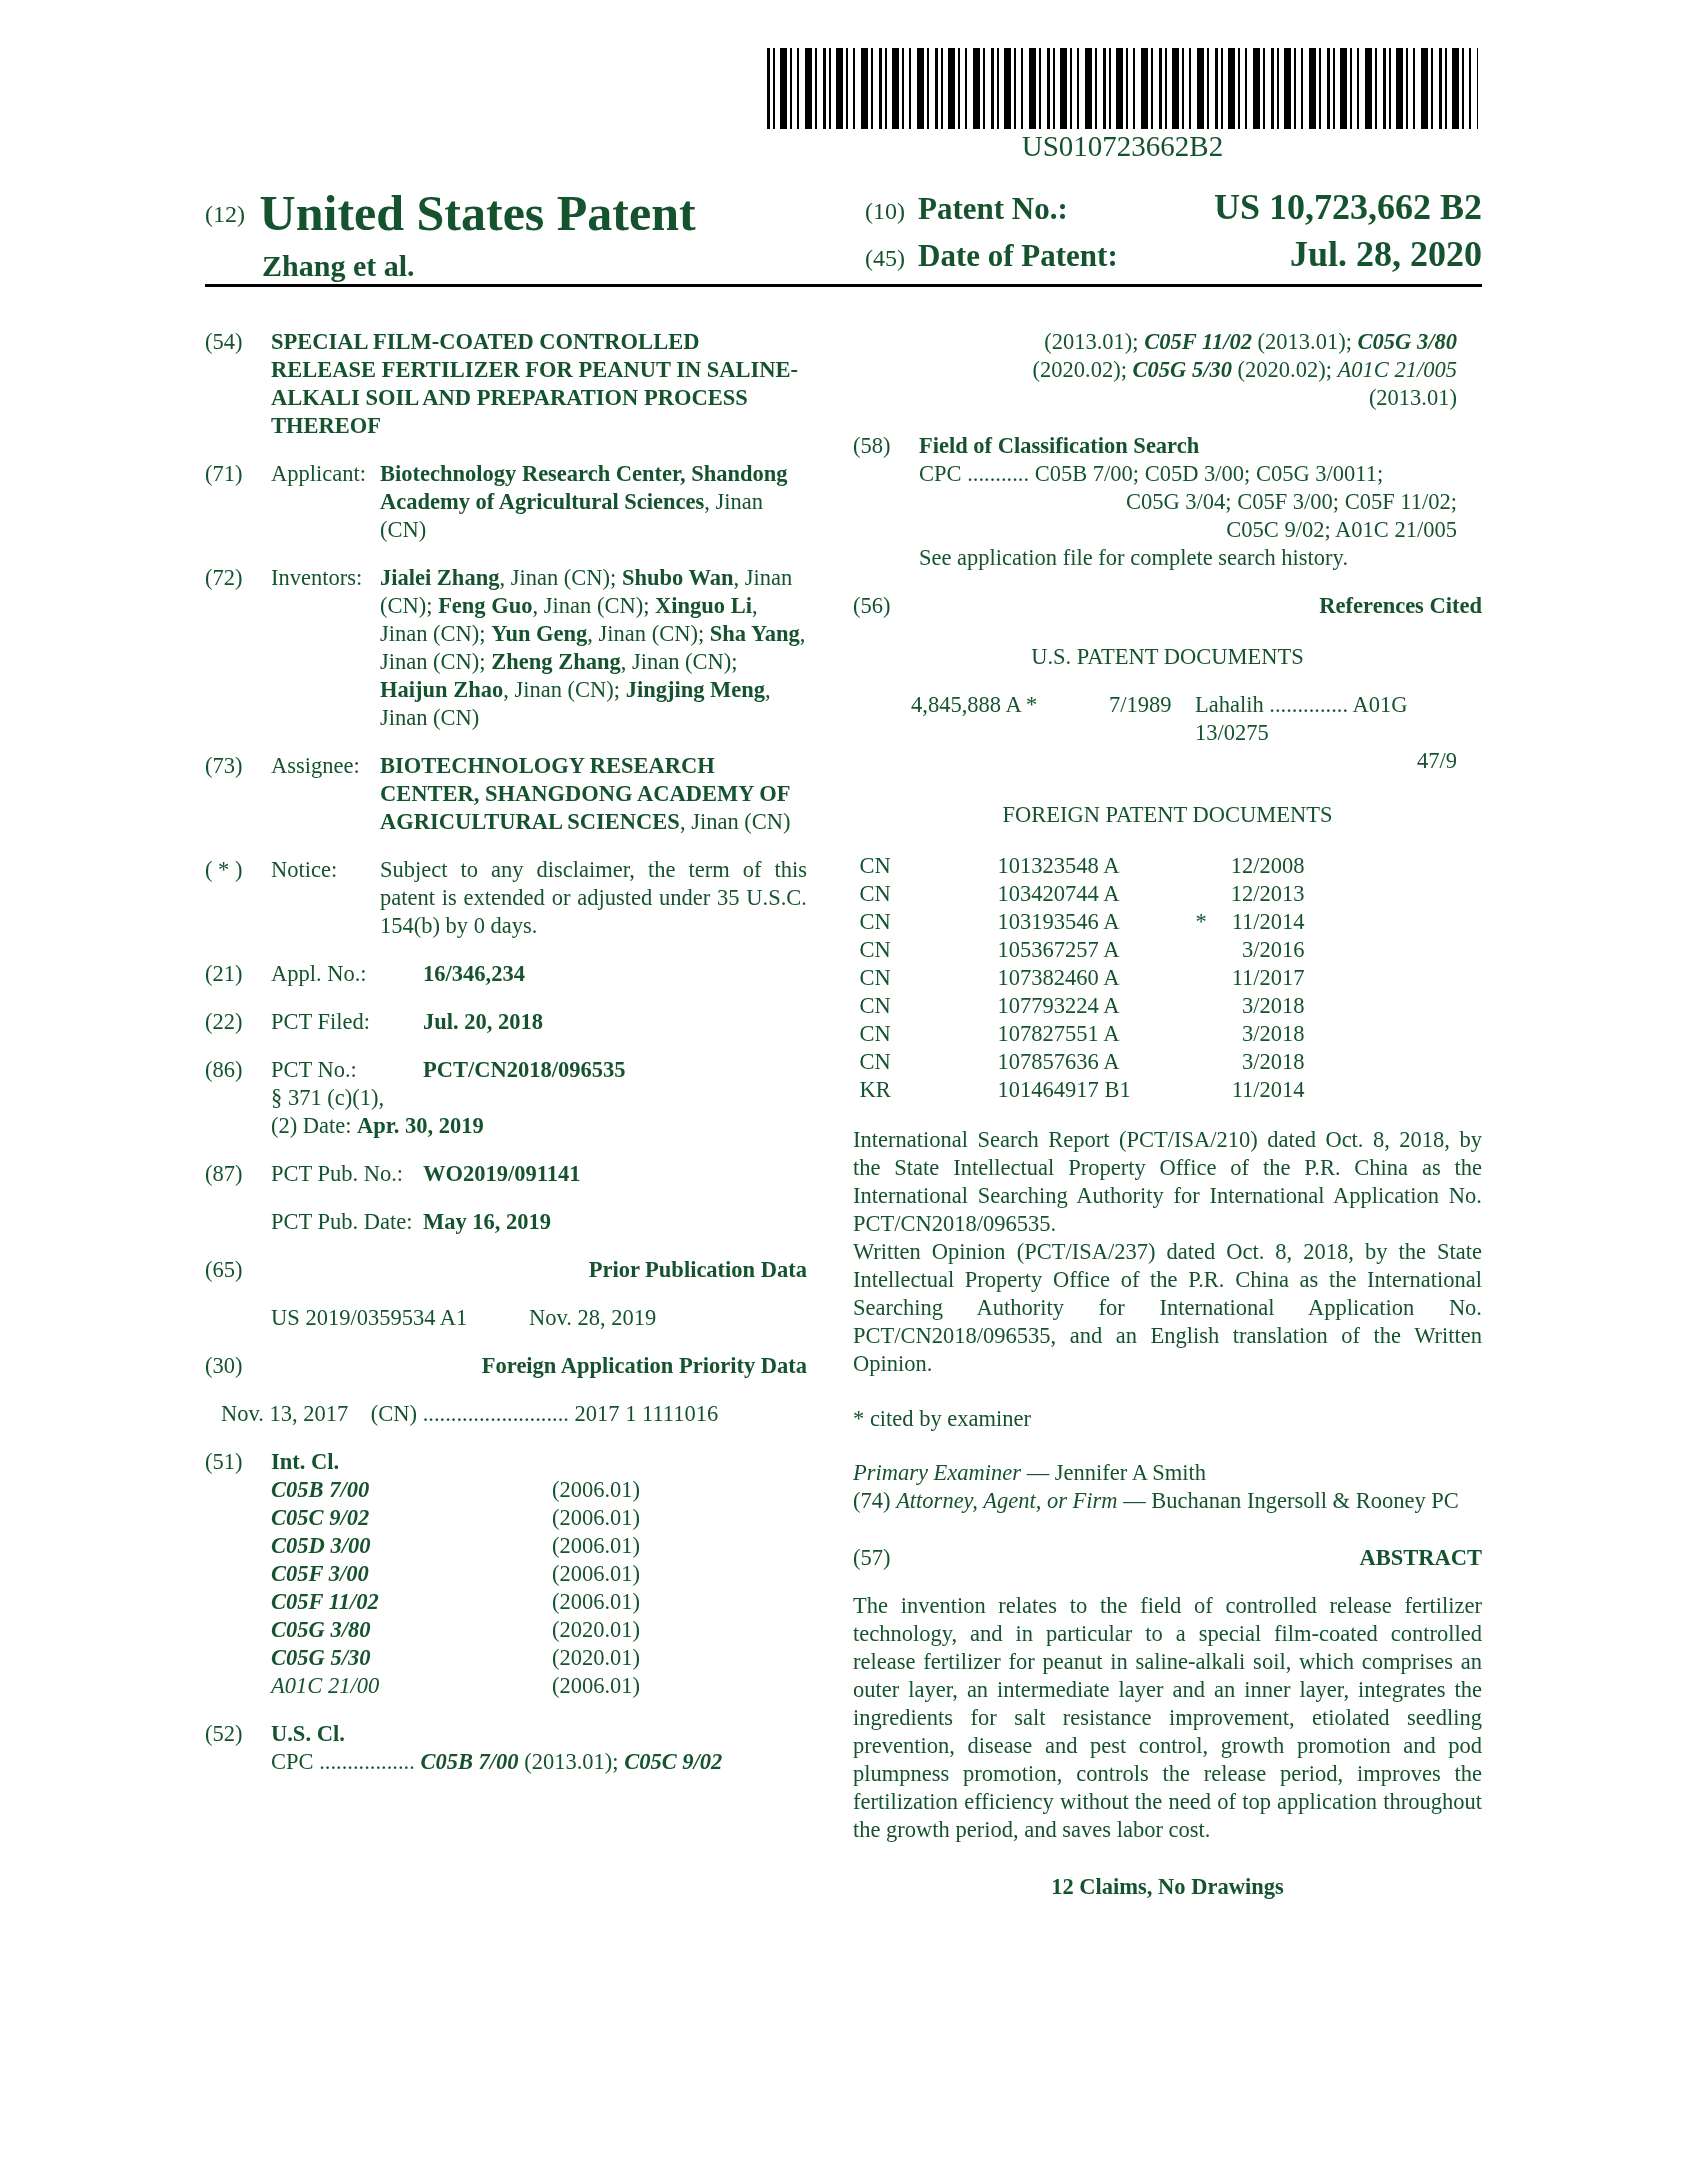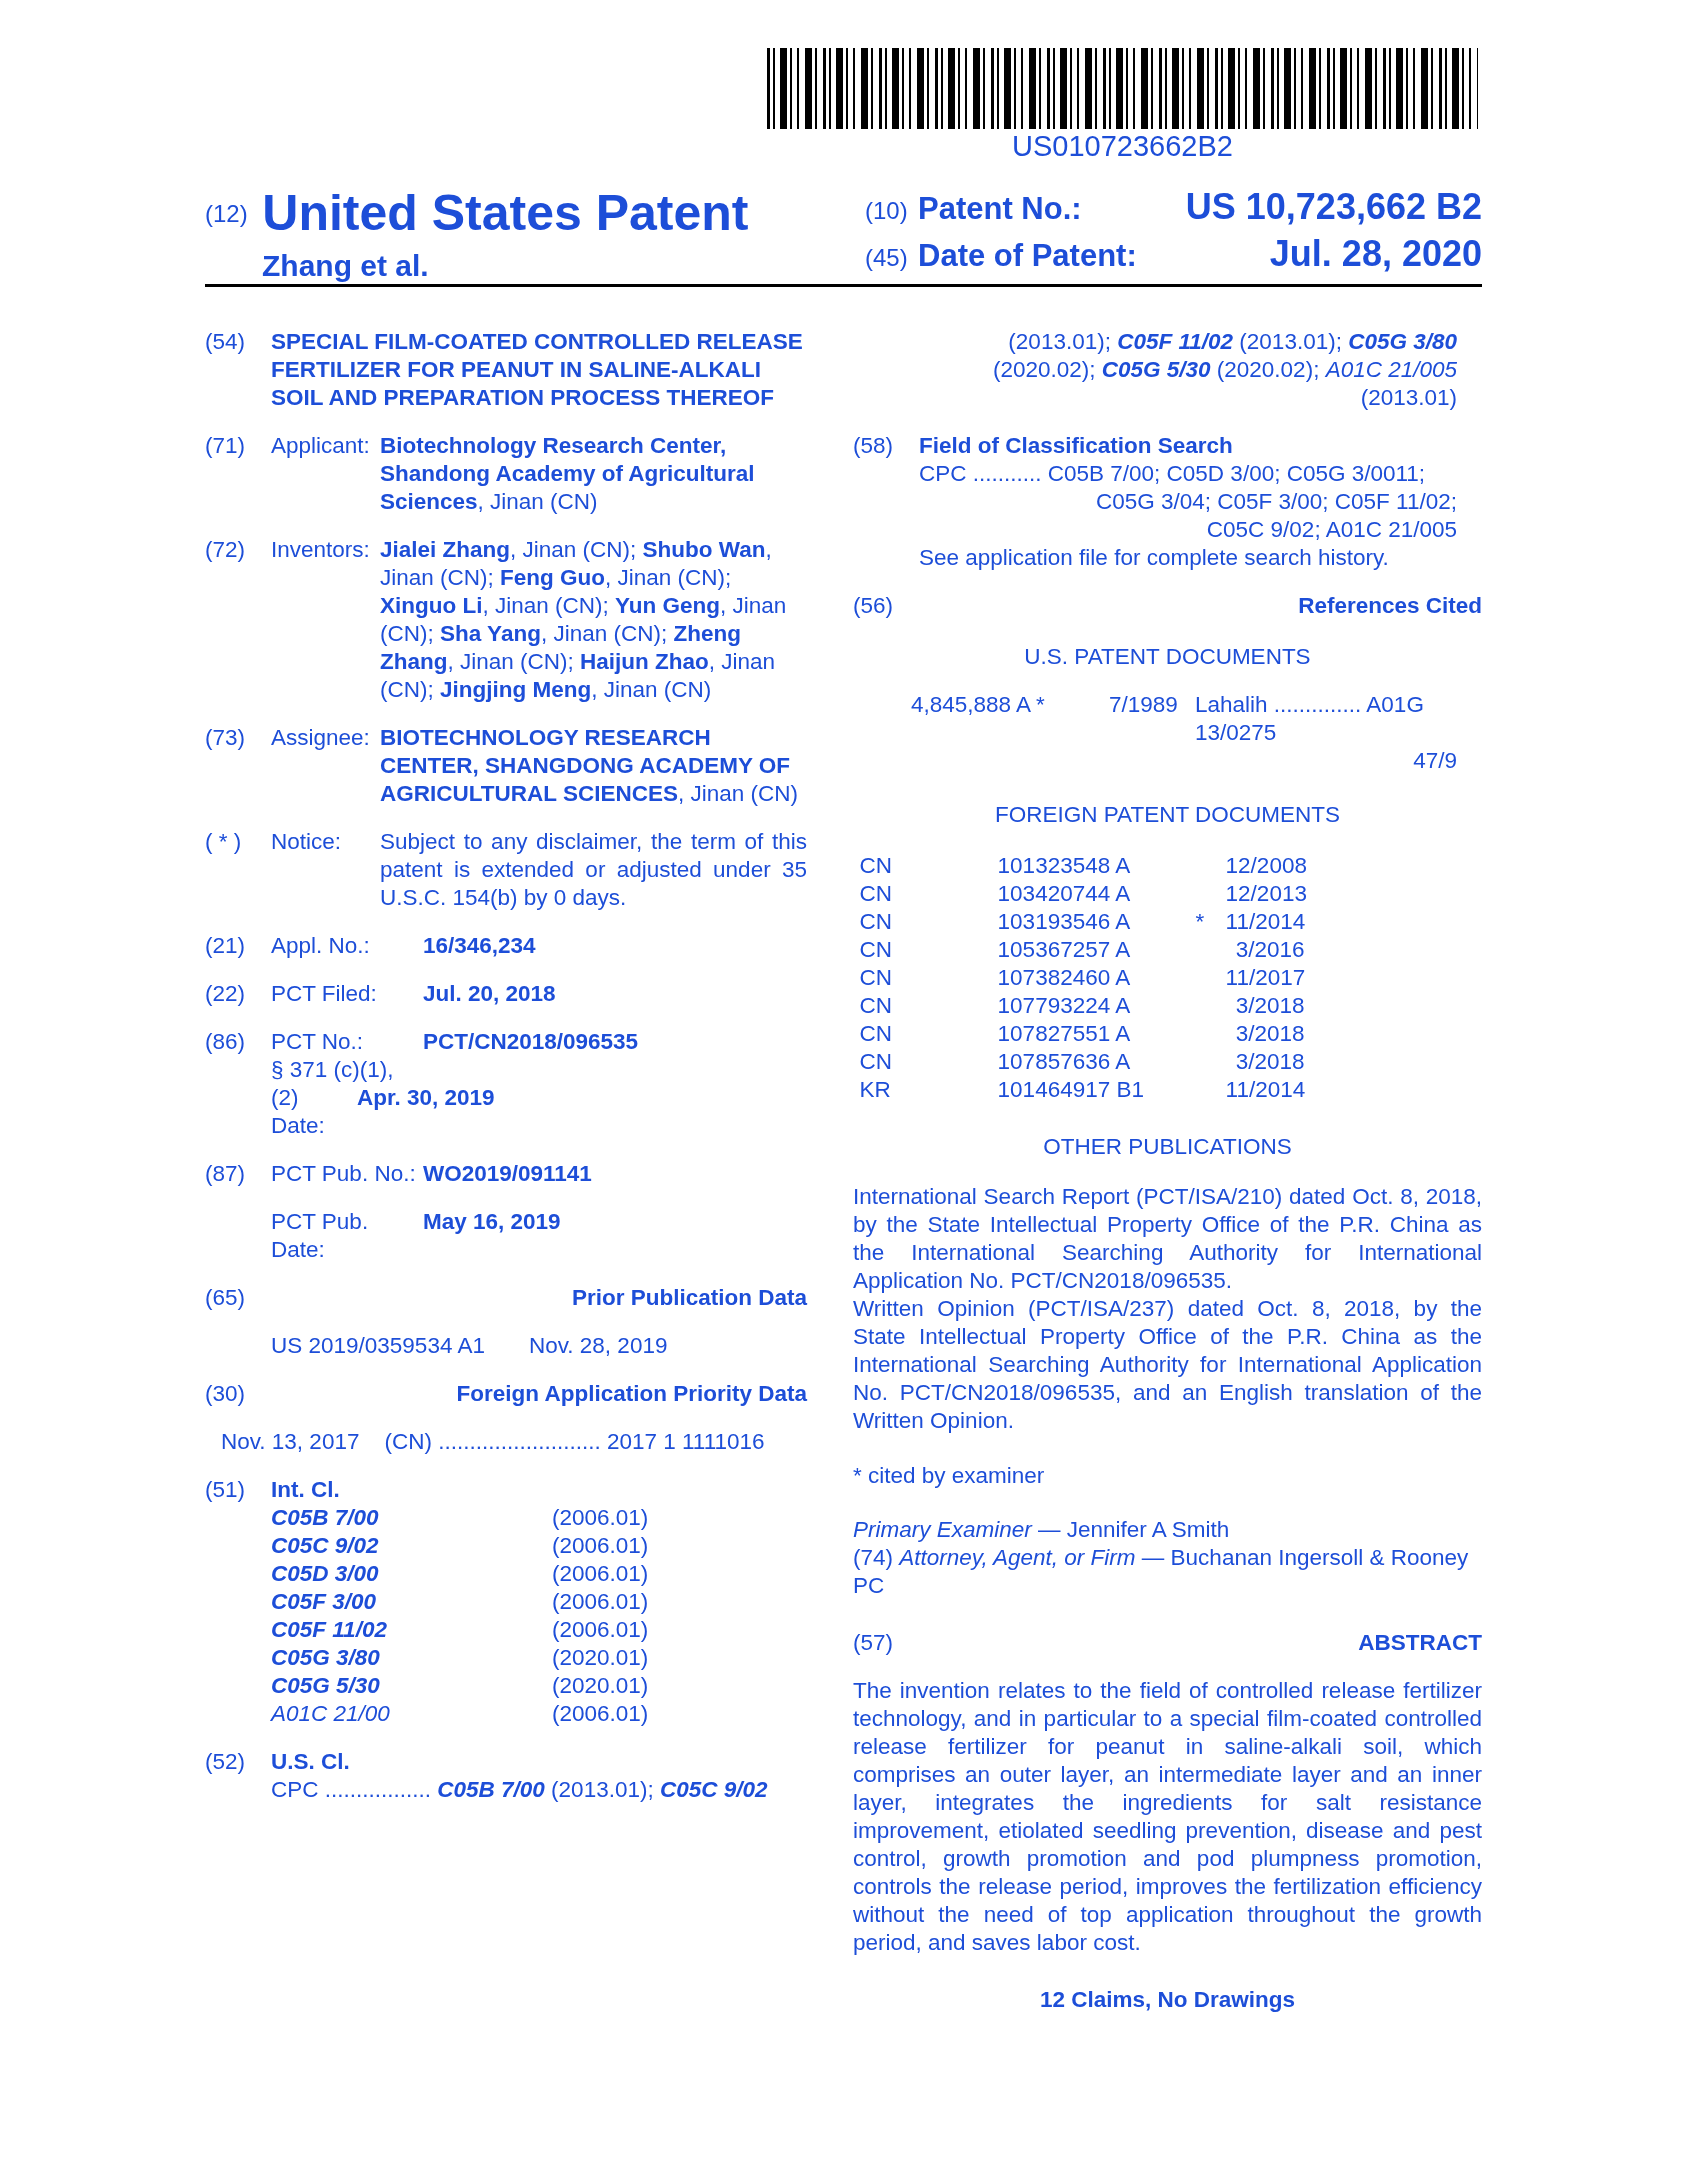--- a/index.html
+++ b/index.html
@@ -1,17 +1,17 @@
 <!DOCTYPE html>
 <html style="font-size:10.6px"><head>
 <meta charset="utf-8">
 <style>
   html,body{margin:0;padding:0;background:#e8e8e8;}
-  .page{position:relative;width:1687px;height:2183px;background:#ffffff;color:#1d4ed8;
-        font-family:Liberation Sans, sans-serif;font-size:22.5px;line-height:28px;}
+  .page{position:relative;width:1687px;height:2183px;background:#ffffff;color:#14532d;
+        font-family:Liberation Serif, serif;font-size:22.5px;line-height:28px;}
   .b{font-weight:bold;}
   .i{font-style:italic;}
   .bi{font-weight:bold;font-style:italic;}
   
   .barcode{position:absolute;left:767px;top:48px;width:711px;height:81px;
     background:repeating-linear-gradient(90deg,
       #000 0 3.3px,#fff 3.3px 6px,#000 6px 8px,#fff 8px 13.2px,
       #000 13.2px 20.5px,#fff 20.5px 23px,#000 23px 25px,#fff 25px 30px,
       #000 30px 32px,#fff 32px 38px,#000 38px 45px,#fff 45px 48px,
       #000 48px 50px,#fff 50px 56px);}
@@ -322,21 +322,20 @@
         </div>
 
         <div class="f-row">
           <span class="f-cc">KR</span>
           <span class="f-num">101464917  B1</span>
           <span class="f-star"></span>
           <span class="f-date">11/2014</span>
         </div>
       </div>
 
-    <div class="center" style="margin-top:29px">OTHER PUBLICATIONS</div>
     <div class="just" style="margin-top:22.5px">International Search Report (PCT/ISA/210) dated Oct. 8, 2018, by the State Intellectual Property Office of the P.R. China as the International Searching Authority for International Application No. PCT/CN2018/096535.</div>
     <div class="just">Written Opinion (PCT/ISA/237) dated Oct. 8, 2018, by the State Intellectual Property Office of the P.R. China as the International Searching Authority for International Application No. PCT/CN2018/096535, and an English translation of the Written Opinion.</div>
 
     <div style="margin-top:26.5px">* cited by examiner</div>
 
     <div style="margin-top:26.5px"><span class="i">Primary Examiner</span><span> — Jennifer A Smith</span></div>
     <div><span>(74) </span><span class="i">Attorney, Agent, or Firm</span><span> — Buchanan Ingersoll &amp; Rooney PC</span></div>
 
     <div class="sec-head-row" style="margin-top:29px">
       <span class="num">(57)</span>

